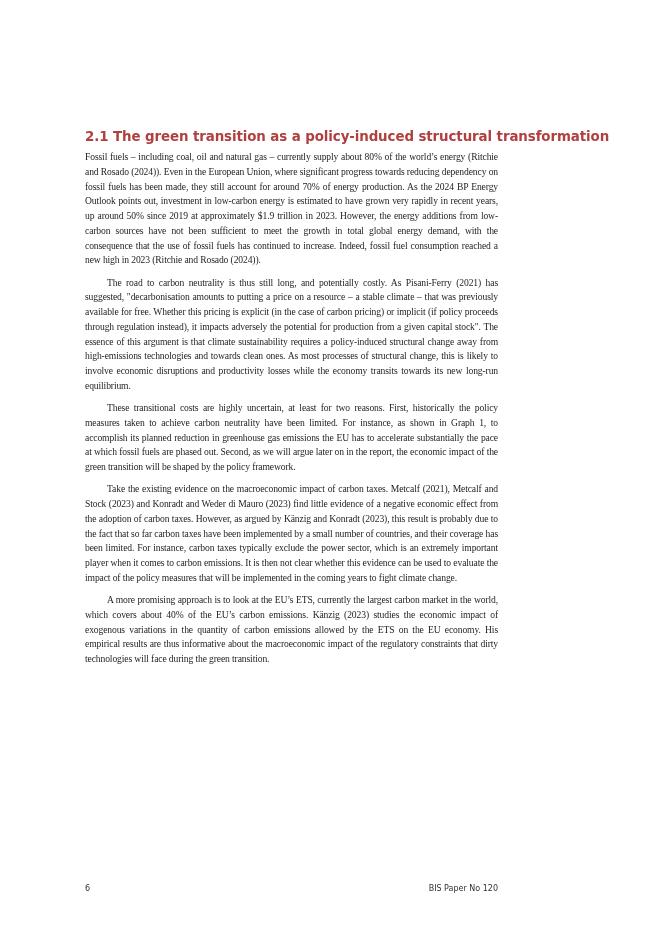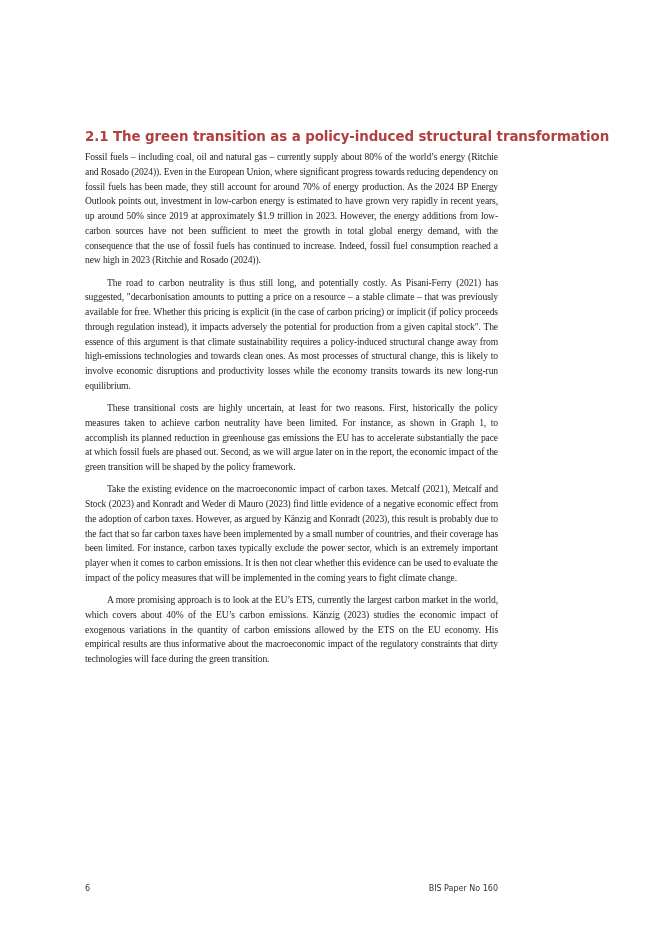--- a/index.html
+++ b/index.html
@@ -30,13 +30,13 @@
 
 <div class="body-text">
   <p class="para">Fossil fuels – including coal, oil and natural gas – currently supply about 80% of the world’s energy (Ritchie and Rosado (2024)). Even in the European Union, where significant progress towards reducing dependency on fossil fuels has been made, they still account for around 70% of energy production. As the 2024 BP Energy Outlook points out, investment in low-carbon energy is estimated to have grown very rapidly in recent years, up around 50% since 2019 at approximately $1.9 trillion in 2023. However, the energy additions from low-carbon sources have not been sufficient to meet the growth in total global energy demand, with the consequence that the use of fossil fuels has continued to increase. Indeed, fossil fuel consumption reached a new high in 2023 (Ritchie and Rosado (2024)).</p>
   <p class="para indent">The road to carbon neutrality is thus still long, and potentially costly. As Pisani-Ferry (2021) has suggested, "decarbonisation amounts to putting a price on a resource – a stable climate – that was previously available for free. Whether this pricing is explicit (in the case of carbon pricing) or implicit (if policy proceeds through regulation instead), it impacts adversely the potential for production from a given capital stock". The essence of this argument is that climate sustainability requires a policy-induced structural change away from high-emissions technologies and towards clean ones. As most processes of structural change, this is likely to involve economic disruptions and productivity losses while the economy transits towards its new long-run equilibrium.</p>
   <p class="para indent">These transitional costs are highly uncertain, at least for two reasons. First, historically the policy measures taken to achieve carbon neutrality have been limited. For instance, as shown in Graph 1, to accomplish its planned reduction in greenhouse gas emissions the EU has to accelerate substantially the pace at which fossil fuels are phased out. Second, as we will argue later on in the report, the economic impact of the green transition will be shaped by the policy framework.</p>
   <p class="para indent">Take the existing evidence on the macroeconomic impact of carbon taxes. Metcalf (2021), Metcalf and Stock (2023) and Konradt and Weder di Mauro (2023) find little evidence of a negative economic effect from the adoption of carbon taxes. However, as argued by Känzig and Konradt (2023), this result is probably due to the fact that so far carbon taxes have been implemented by a small number of countries, and their coverage has been limited. For instance, carbon taxes typically exclude the power sector, which is an extremely important player when it comes to carbon emissions. It is then not clear whether this evidence can be used to evaluate the impact of the policy measures that will be implemented in the coming years to fight climate change.</p>
   <p class="para indent">A more promising approach is to look at the EU’s ETS, currently the largest carbon market in the world, which covers about 40% of the EU’s carbon emissions. Känzig (2023) studies the economic impact of exogenous variations in the quantity of carbon emissions allowed by the ETS on the EU economy. His empirical results are thus informative about the macroeconomic impact of the regulatory constraints that dirty technologies will face during the green transition.</p>
 </div>
 
 <div class="footer-left">6</div>
-<div class="footer-right">BIS Paper No 160</div>
+<div class="footer-right">BIS Paper No 120</div>
 
 </body></html>

